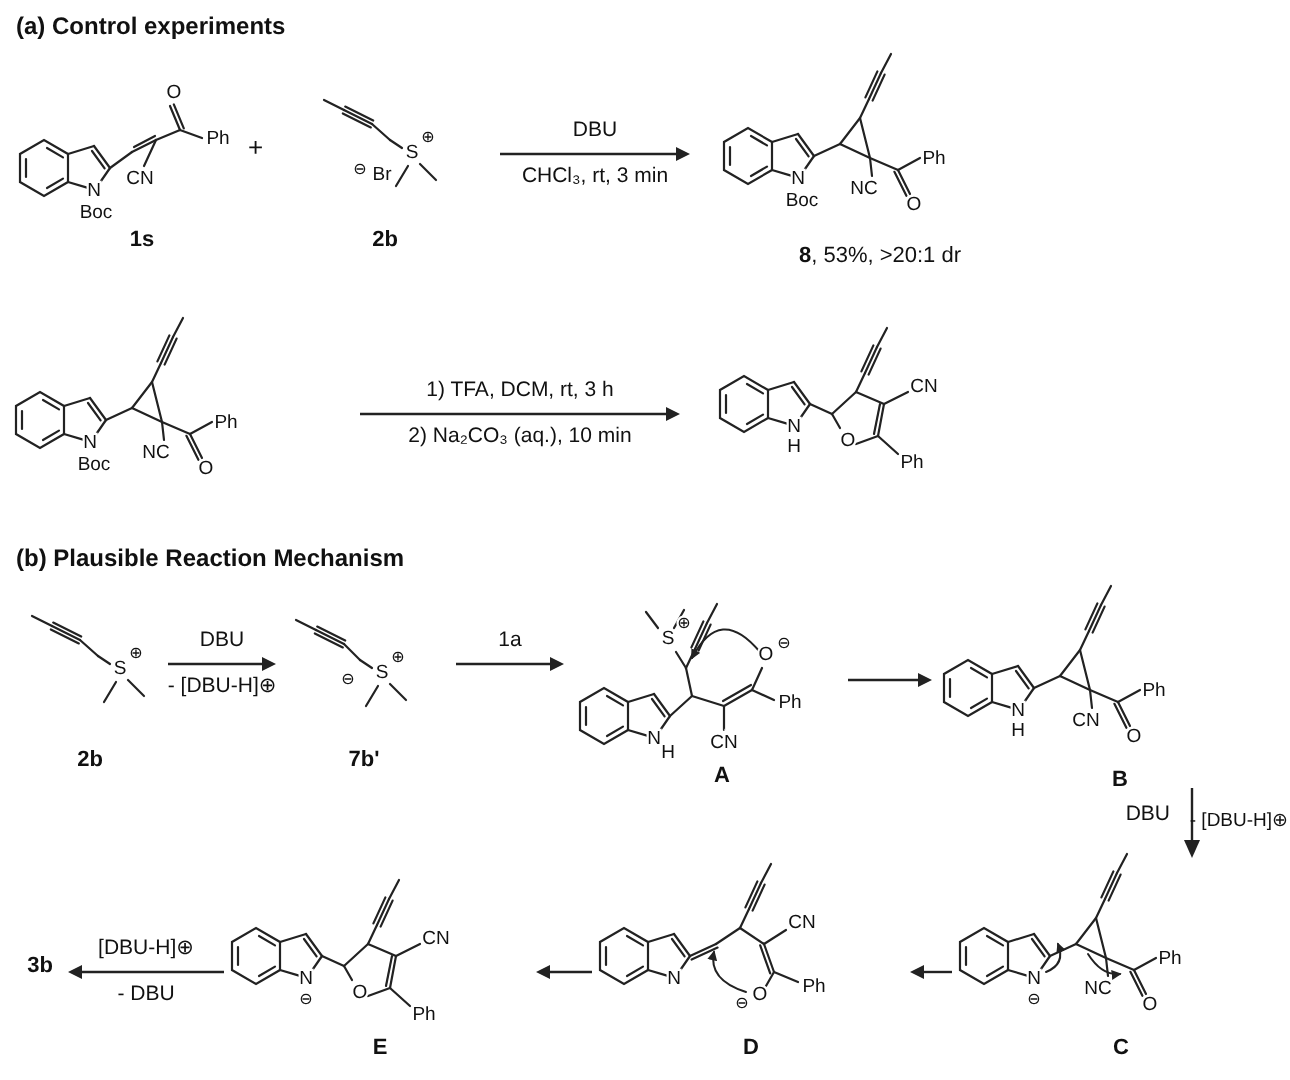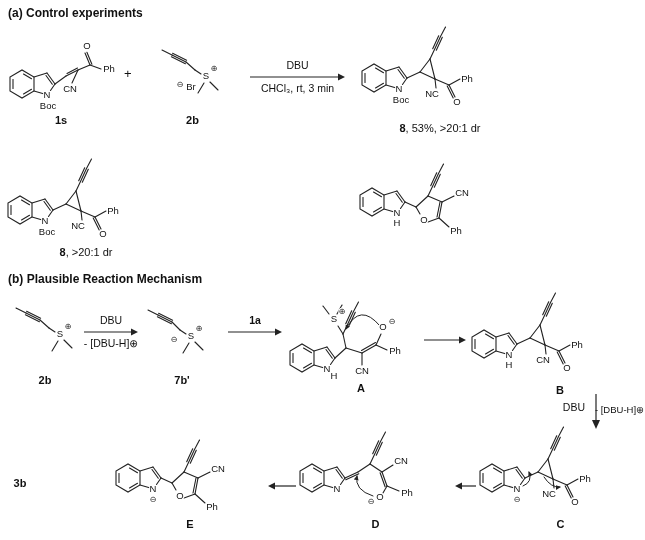--- a/index.html
+++ b/index.html
@@ -12,21 +12,21 @@
   .mol{position:absolute;}
   .mol svg{display:block;overflow:visible;}
   .mol line,.mol path,.mol use{stroke:#222;stroke-width:1.1;fill:none;stroke-linecap:round;}
   .mol path.curve{stroke-width:1;}
   .mol text{font-family:"Liberation Sans",sans-serif;font-size:9.5px;fill:#111;
             stroke:#fff;stroke-width:2.2px;paint-order:stroke;text-anchor:middle;}
   .mol text.chg{font-size:8px;}
   .arr{position:absolute;display:flex;flex-direction:column;align-items:center;
        font-size:10.5px;line-height:13px;white-space:nowrap;}
   .arr .al{height:13px;}
-  .arr .al.b{font-weight:bold;}
+  .arr .al.b{font-weight:normal;}
   .arr svg{display:block;}
   .arr line{stroke:#222;stroke-width:1.2;}
   .arr polygon{fill:#222;stroke:none;}
   .varr{position:absolute;}
   .varr line{stroke:#222;stroke-width:1.2;}
   .varr polygon{fill:#222;}
   .vlab{position:absolute;font-size:10.5px;white-space:nowrap;}
   .vlab.r{font-size:9.5px;}
 </style>
 </head>
@@ -74,21 +74,21 @@
       <line x1="82" y1="25" x2="77" y2="13"></line>
       <line x1="83.9" y1="24.2" x2="78.9" y2="12.2"></line>
       <line x1="82" y1="25" x2="93" y2="29"></line>
       <text x="39" y="58">N</text>
       <text x="40" y="69">Boc</text>
       <text x="62" y="52">CN</text>
       <text x="79" y="9">O</text>
       <text x="101" y="32">Ph</text>
     </svg>
   </div>
-  <div class="cap" style="left:2px;top:114px;width:118px">
+  <div class="cap" style="left:12px;top:114px;width:118px">
     <span class="b">1s</span><span></span>
   </div>
 
   <div class="plus" style="left:124px;top:66px">+</div>
 
   <div class="mol" style="left:150px;top:42px">
     <svg width="85" height="70">
       <line x1="12" y1="8" x2="22" y2="13"></line>
       <line x1="22" y1="13" x2="36" y2="20"></line>
       <line x1="21.4" y1="14.7" x2="35.4" y2="21.7"></line>
@@ -153,24 +153,29 @@
       <line x1="89" y1="61" x2="95" y2="73"></line>
       <line x1="87.2" y1="61.9" x2="93.2" y2="73.9"></line>
       <line x1="89" y1="61" x2="100" y2="55"></line>
       <text x="39" y="68">N</text>
       <text x="41" y="79">Boc</text>
       <text x="72" y="73">NC</text>
       <text x="97" y="81">O</text>
       <text x="107" y="58">Ph</text>
     </svg>
   </div>
-  <div class="cap" style="left:6px;top:246px;width:160px">
-    <span class="b">8</span><span>, &gt;20:1 dr</span>
-  </div>
-
+
+  <div class="arr" style="left:180px;top:189px;width:160px">
+    <div class="al">1) TFA, DCM, rt, 3 h</div>
+    <svg width="160" height="10">
+        <line x1="0" y1="5" x2="153" y2="5"></line>
+        <polygon points="153,1.5 160,5 153,8.5"></polygon>
+      </svg>
+    <div class="al">2) Na₂CO₃ (aq.), 10 min</div>
+  </div>
 
   <div class="mol" style="left:358px;top:152px">
     <svg width="150" height="100">
       <use href="#indole" x="0" y="36"></use>
       <line x1="47" y1="50" x2="58" y2="55"></line>
       <line x1="58" y1="55" x2="62" y2="62"></line>
       <line x1="70" y1="70" x2="81" y2="66"></line>
       <line x1="81" y1="66" x2="84" y2="50"></line>
       <line x1="79" y1="65" x2="82" y2="50"></line>
       <line x1="84" y1="50" x2="70" y2="44"></line>
@@ -307,20 +312,28 @@
         <polygon points="3,26 11,26 7,35"></polygon>
       </svg>
   </div>
   <div class="vlab" style="left:545px;top:401px;width:40px;text-align:right">DBU</div>
   <div class="vlab r" style="right:1px;top:404px">- [DBU-H]⊕</div>
 
   <div class="cap" style="left:10px;top:477px;width:20px">
     <span class="b">3b</span><span></span>
   </div>
 
+  <div class="arr" style="left:34px;top:468px;width:78px">
+    <div class="al">[DBU-H]⊕</div>
+    <svg width="78" height="10">
+        <polygon points="7,1.5 0,5 7,8.5"></polygon>
+        <line x1="7" y1="5" x2="78" y2="5"></line>
+      </svg>
+    <div class="al">- DBU</div>
+  </div>
 
   <div class="mol" style="left:114px;top:422px">
     <svg width="152" height="106">
       <use href="#indole" x="0" y="42"></use>
       <line x1="47" y1="56" x2="58" y2="61"></line>
       <line x1="58" y1="61" x2="62" y2="68"></line>
       <line x1="70" y1="76" x2="81" y2="72"></line>
       <line x1="81" y1="72" x2="84" y2="56"></line>
       <line x1="79" y1="71" x2="82" y2="56"></line>
       <line x1="84" y1="56" x2="70" y2="50"></line>

